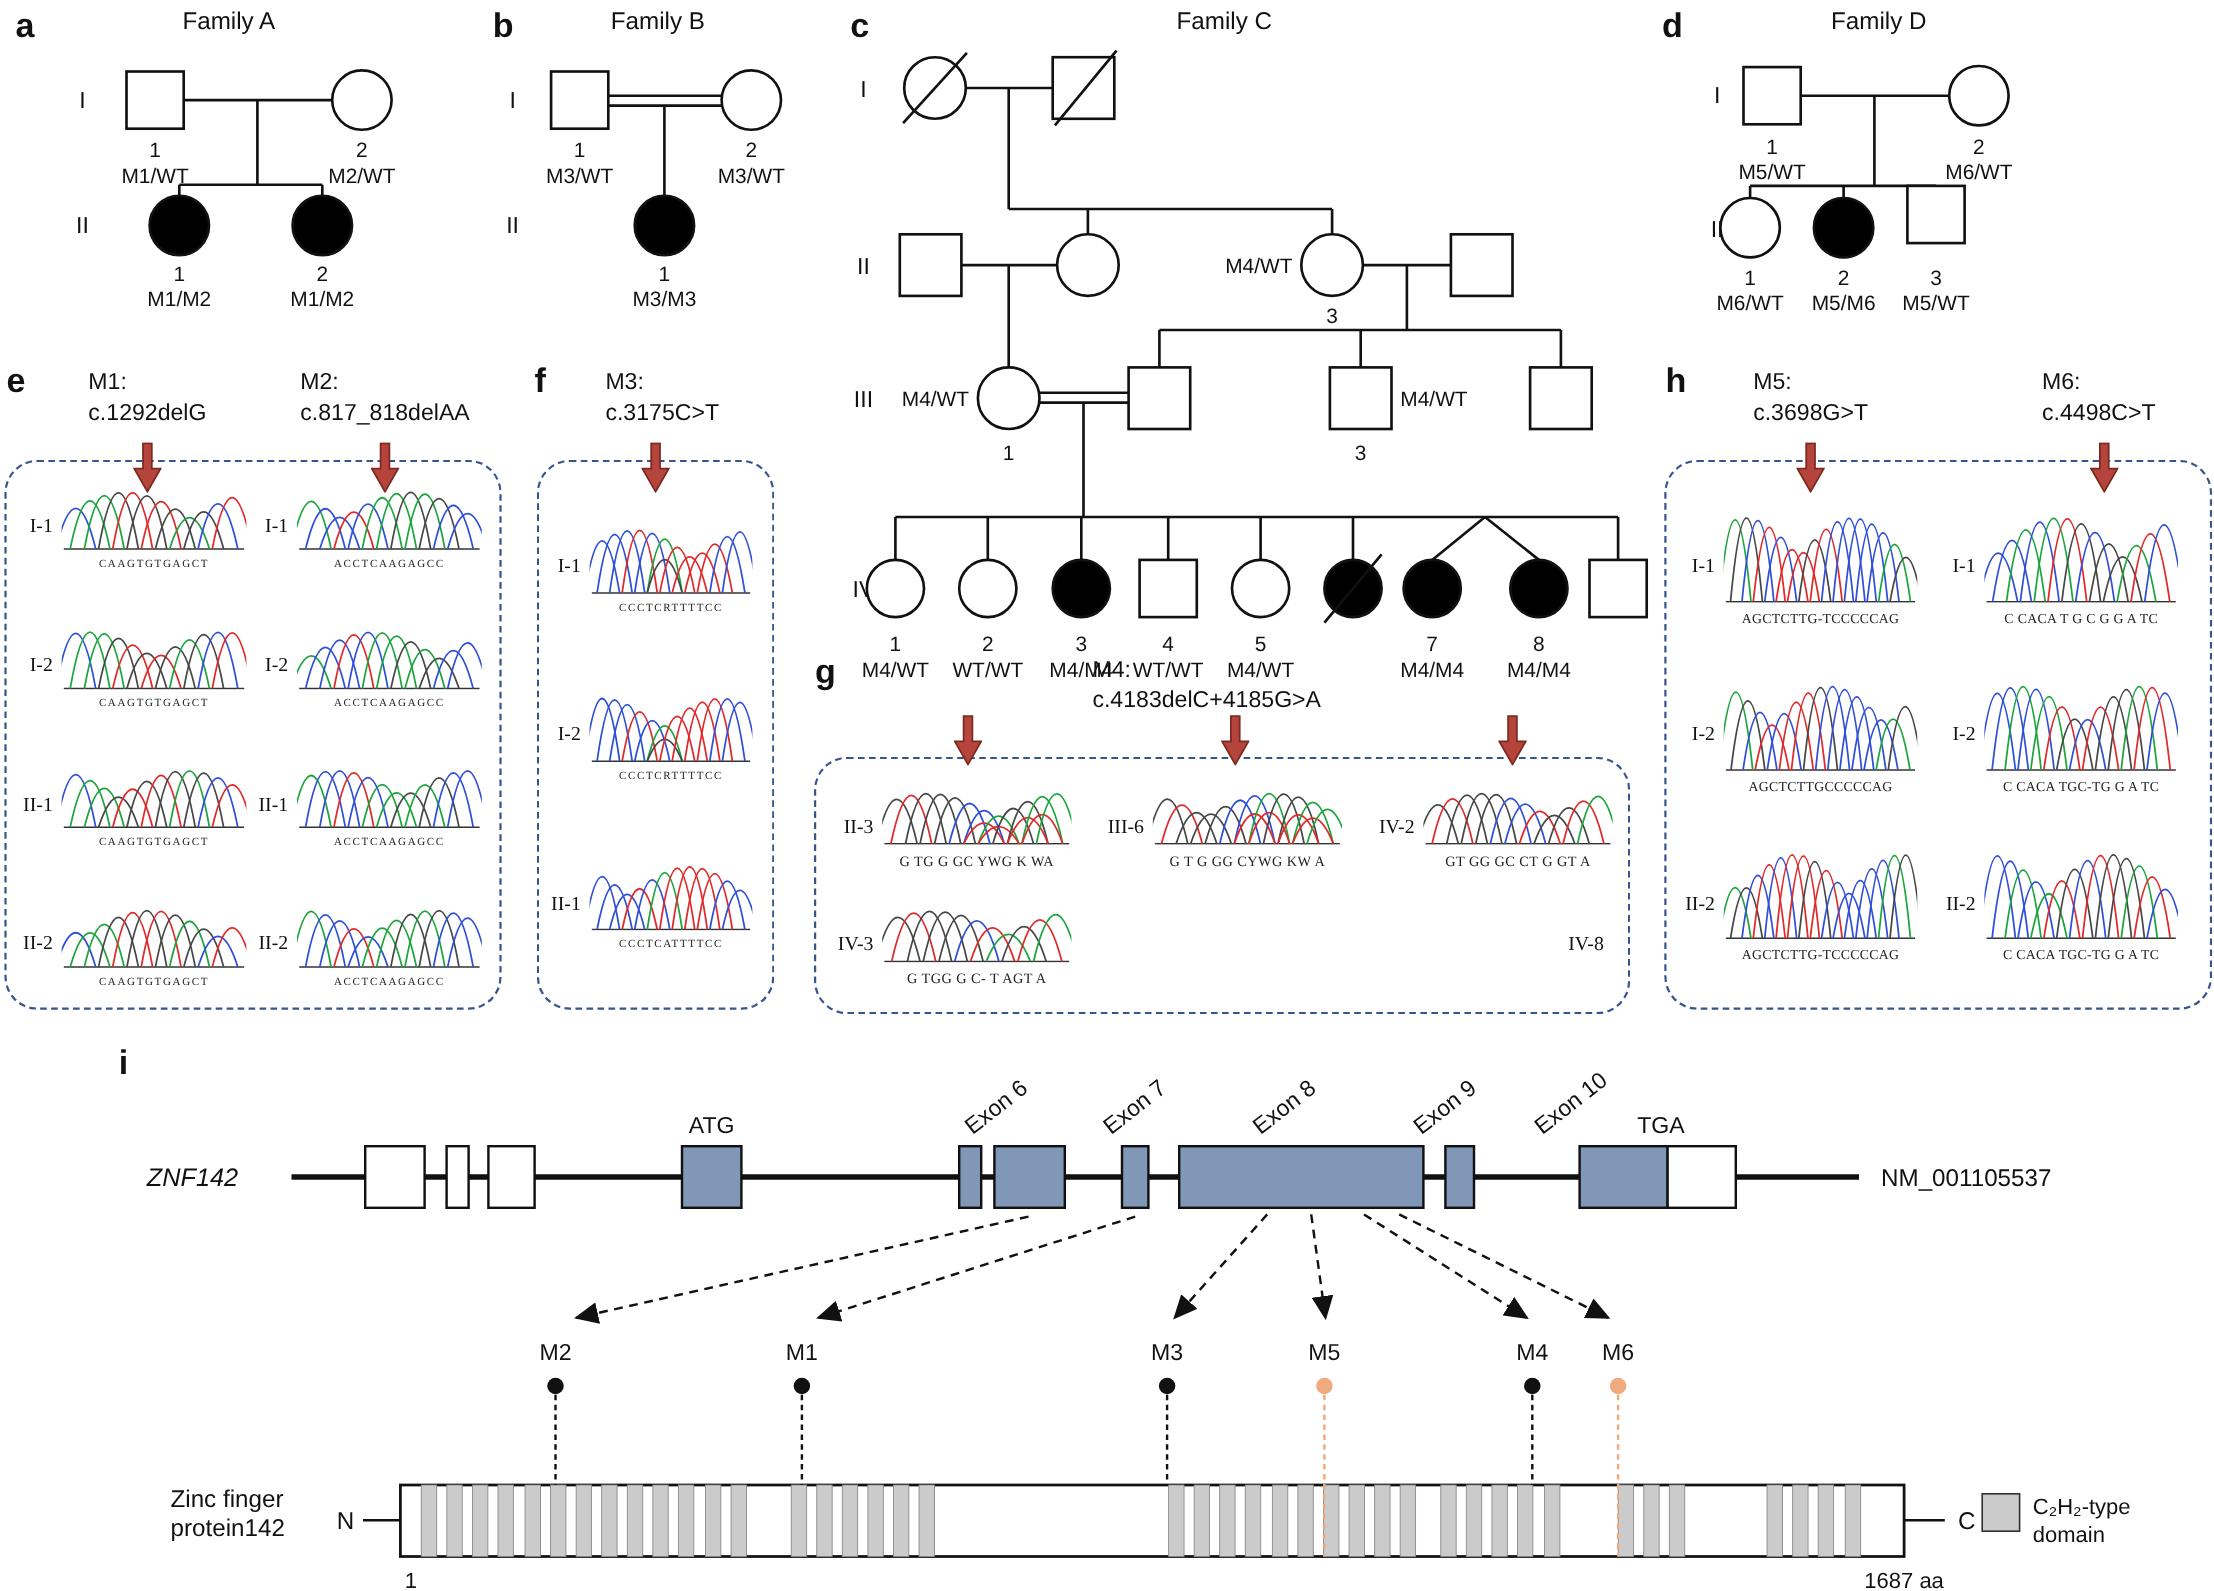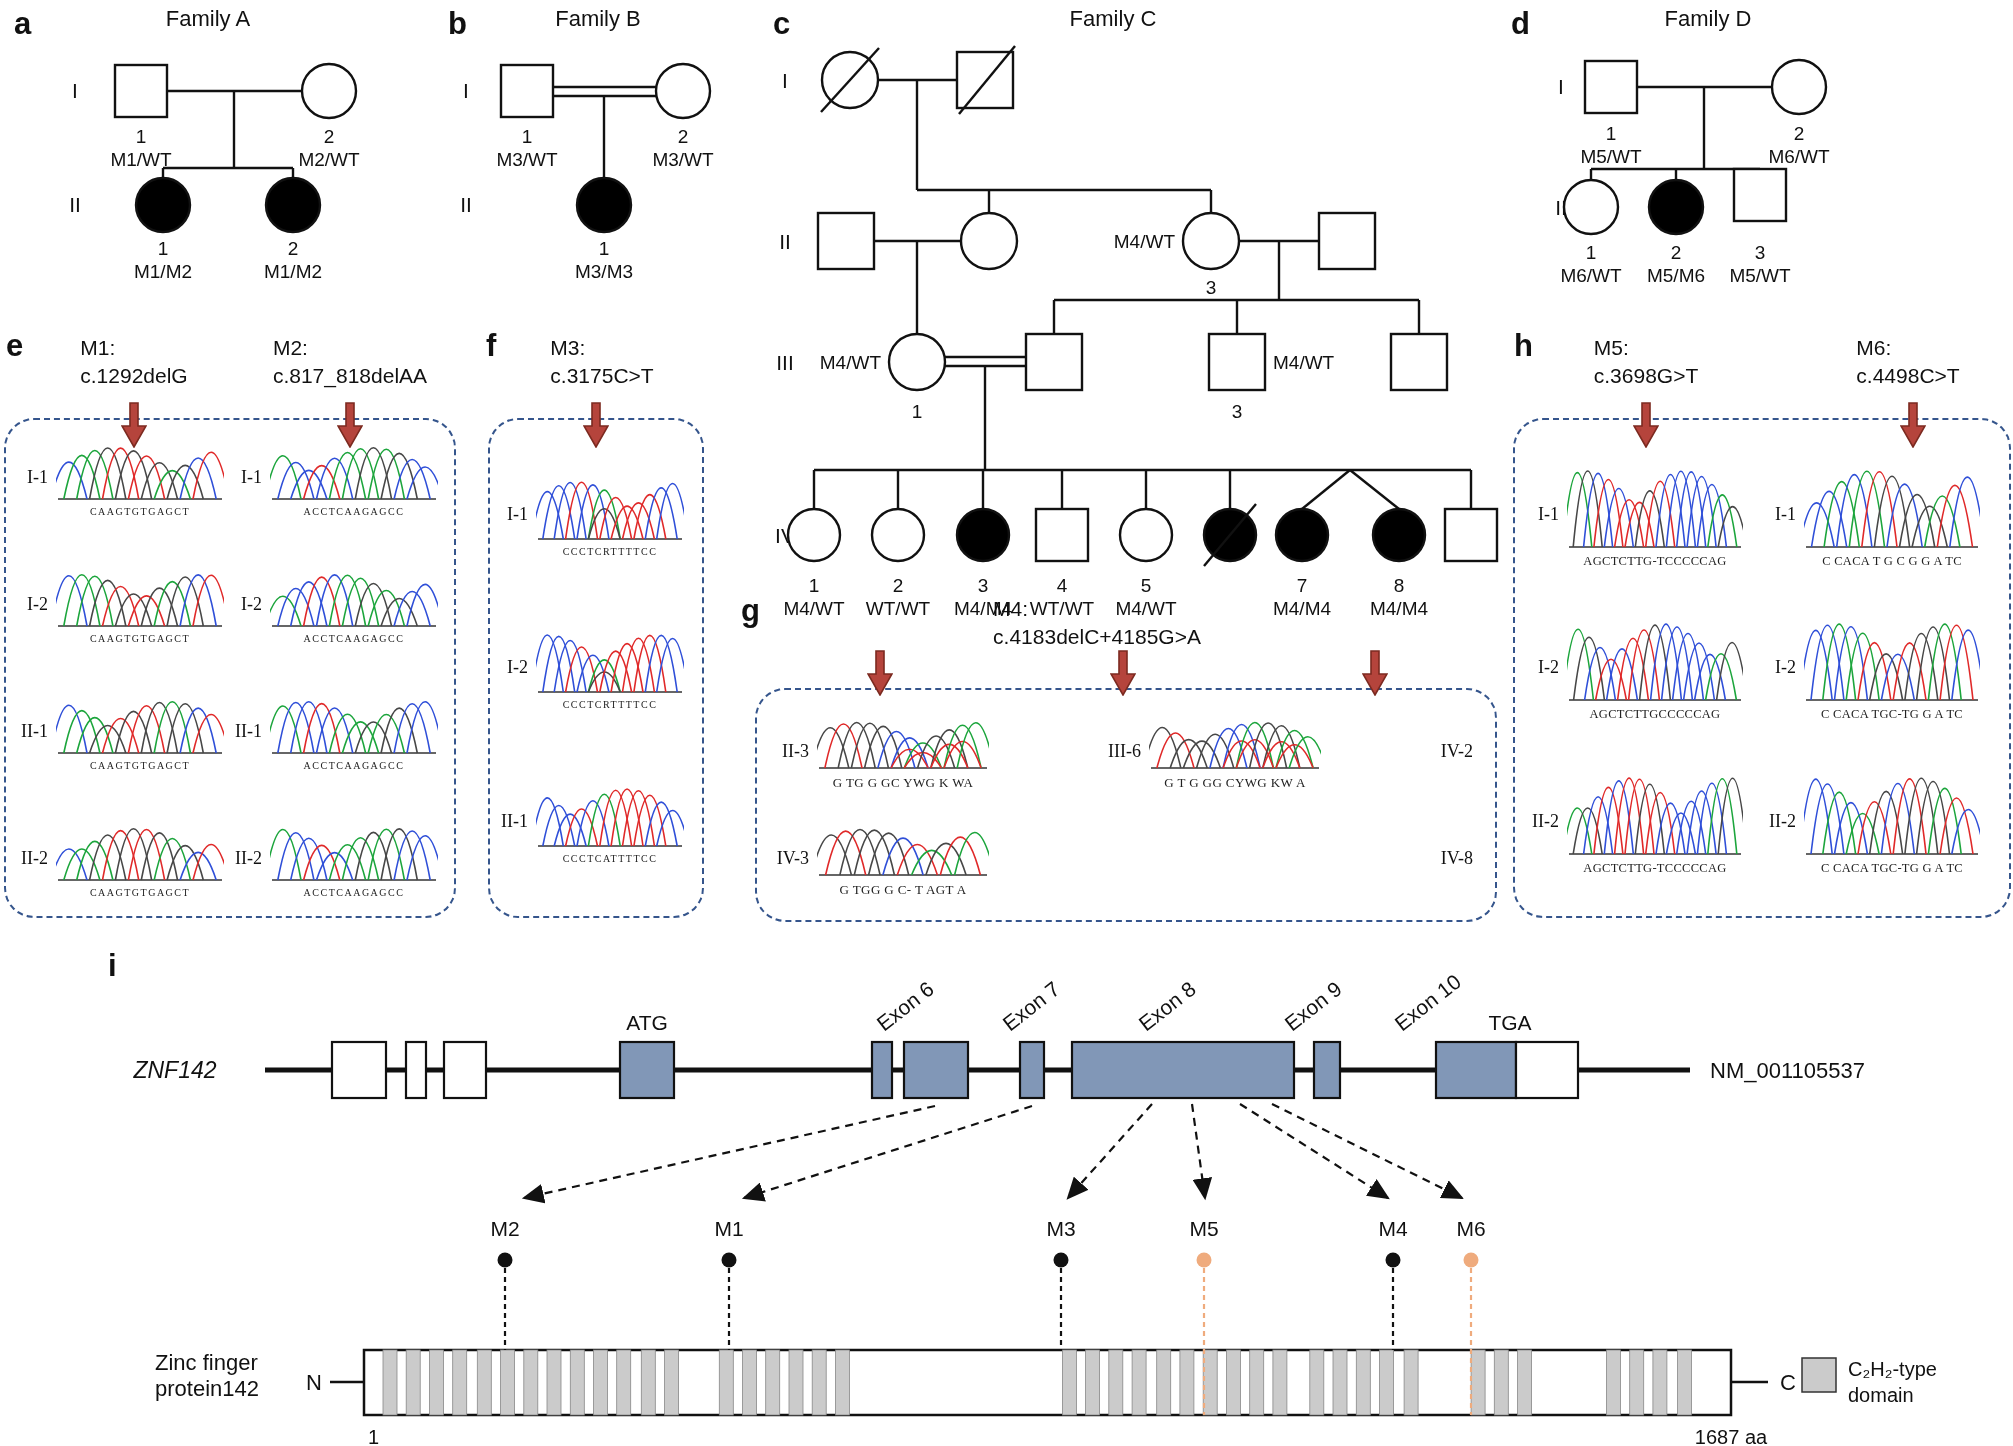--- a/index.html
+++ b/index.html
@@ -443,21 +443,21 @@
   </div>
   <div class="red-arrow" style="left:145px;top:55px"><svg width="26" height="46" viewBox="0 0 26 46">
         <polygon points="9,1 17,1 17,24 25,24 13,45 1,24 9,24" fill="#b5443c" stroke="#7c2a20" stroke-width="1.6"></polygon>
       </svg></div>
   <div class="red-arrow" style="left:388px;top:55px"><svg width="26" height="46" viewBox="0 0 26 46">
         <polygon points="9,1 17,1 17,24 25,24 13,45 1,24 9,24" fill="#b5443c" stroke="#7c2a20" stroke-width="1.6"></polygon>
       </svg></div>
   <div class="red-arrow" style="left:640px;top:55px"><svg width="26" height="46" viewBox="0 0 26 46">
         <polygon points="9,1 17,1 17,24 25,24 13,45 1,24 9,24" fill="#b5443c" stroke="#7c2a20" stroke-width="1.6"></polygon>
       </svg></div>
-  <div class="dash-box p-g" id="grid-g" style="left:20px;top:93px;width:742px;height:234px">
+  <div class="dash-box p-g" id="grid-g" style="left:5px;top:93px;width:742px;height:234px">
       <div class="chrom-grid-row">
         <div class="chrom-cell">
           <div class="cc-label" style="width:46px">II-3</div>
           <div class="cc-body"><svg width="172" height="56" viewBox="0 0 172 56">
               <line x1="2" y1="55" x2="170" y2="55" stroke="#333" stroke-width="1.4"></line>
               <path d="M -5.3 55 Q 13.2 -25.5 31.8 55" fill="none" stroke="#474747" stroke-width="1.6"></path>
               <path d="M 7.9 55 Q 26.5 -33.0 45.0 55" fill="none" stroke="#e02929" stroke-width="1.6"></path>
               <path d="M 21.2 55 Q 39.7 -36.1 58.2 55" fill="none" stroke="#474747" stroke-width="1.6"></path>
               <path d="M 34.4 55 Q 52.9 -34.5 71.4 55" fill="none" stroke="#474747" stroke-width="1.6"></path>
               <path d="M 47.6 55 Q 66.2 -28.3 84.7 55" fill="none" stroke="#474747" stroke-width="1.6"></path>
@@ -491,20 +491,35 @@
               <path d="M 100.6 55 Q 119.1 -35.1 137.6 55" fill="none" stroke="#474747" stroke-width="1.6"></path>
               <path d="M 113.8 55 Q 132.3 -29.5 150.8 55" fill="none" stroke="#474747" stroke-width="1.6"></path>
               <path d="M 113.8 55 Q 132.3 2.6 150.8 55" fill="none" stroke="#e02929" stroke-width="1.6"></path>
               <path d="M 127.0 55 Q 145.5 -20.0 164.1 55" fill="none" stroke="#1ca53c" stroke-width="1.6"></path>
               <path d="M 127.0 55 Q 145.5 8.5 164.1 55" fill="none" stroke="#e02929" stroke-width="1.6"></path>
               <path d="M 140.2 55 Q 158.8 -7.4 177.3 55" fill="none" stroke="#1ca53c" stroke-width="1.6"></path>
             </svg><div class="cc-seq seq-g">G T G GG CYWG KW A</div></div>
         </div>
         <div class="chrom-cell">
           <div class="cc-label" style="width:46px">IV-2</div>
+          <div class="cc-body"><svg width="172" height="56" viewBox="0 0 172 56">
+              <line x1="2" y1="55" x2="170" y2="55" stroke="#333" stroke-width="1.4"></line>
+              <path d="M -5.3 55 Q 13.2 -15.6 31.8 55" fill="none" stroke="#474747" stroke-width="1.6"></path>
+              <path d="M 7.9 55 Q 26.5 -26.4 45.0 55" fill="none" stroke="#e02929" stroke-width="1.6"></path>
+              <path d="M 21.2 55 Q 39.7 -33.5 58.2 55" fill="none" stroke="#474747" stroke-width="1.6"></path>
+              <path d="M 34.4 55 Q 52.9 -36.2 71.4 55" fill="none" stroke="#474747" stroke-width="1.6"></path>
+              <path d="M 47.6 55 Q 66.2 -34.1 84.7 55" fill="none" stroke="#474747" stroke-width="1.6"></path>
+              <path d="M 60.9 55 Q 79.4 -27.4 97.9 55" fill="none" stroke="#2f4fd8" stroke-width="1.6"></path>
+              <path d="M 74.1 55 Q 92.6 -17.0 111.1 55" fill="none" stroke="#2f4fd8" stroke-width="1.6"></path>
+              <path d="M 87.3 55 Q 105.8 -3.9 124.4 55" fill="none" stroke="#e02929" stroke-width="1.6"></path>
+              <path d="M 100.6 55 Q 119.1 3.6 137.6 55" fill="none" stroke="#474747" stroke-width="1.6"></path>
+              <path d="M 113.8 55 Q 132.3 -10.3 150.8 55" fill="none" stroke="#474747" stroke-width="1.6"></path>
+              <path d="M 127.0 55 Q 145.5 -22.3 164.1 55" fill="none" stroke="#e02929" stroke-width="1.6"></path>
+              <path d="M 140.2 55 Q 158.8 -31.1 177.3 55" fill="none" stroke="#1ca53c" stroke-width="1.6"></path>
+            </svg><div class="cc-seq seq-g">GT GG GC CT G GT A</div></div>
         </div>
       </div>
       <div class="chrom-grid-row">
         <div class="chrom-cell">
           <div class="cc-label" style="width:46px">IV-3</div>
           <div class="cc-body"><svg width="172" height="56" viewBox="0 0 172 56">
               <line x1="2" y1="55" x2="170" y2="55" stroke="#333" stroke-width="1.4"></line>
               <path d="M -5.7 55 Q 14.3 -25.0 34.4 55" fill="none" stroke="#474747" stroke-width="1.6"></path>
               <path d="M 8.6 55 Q 28.7 -32.8 48.7 55" fill="none" stroke="#e02929" stroke-width="1.6"></path>
               <path d="M 22.9 55 Q 43.0 -36.1 63.1 55" fill="none" stroke="#474747" stroke-width="1.6"></path>

